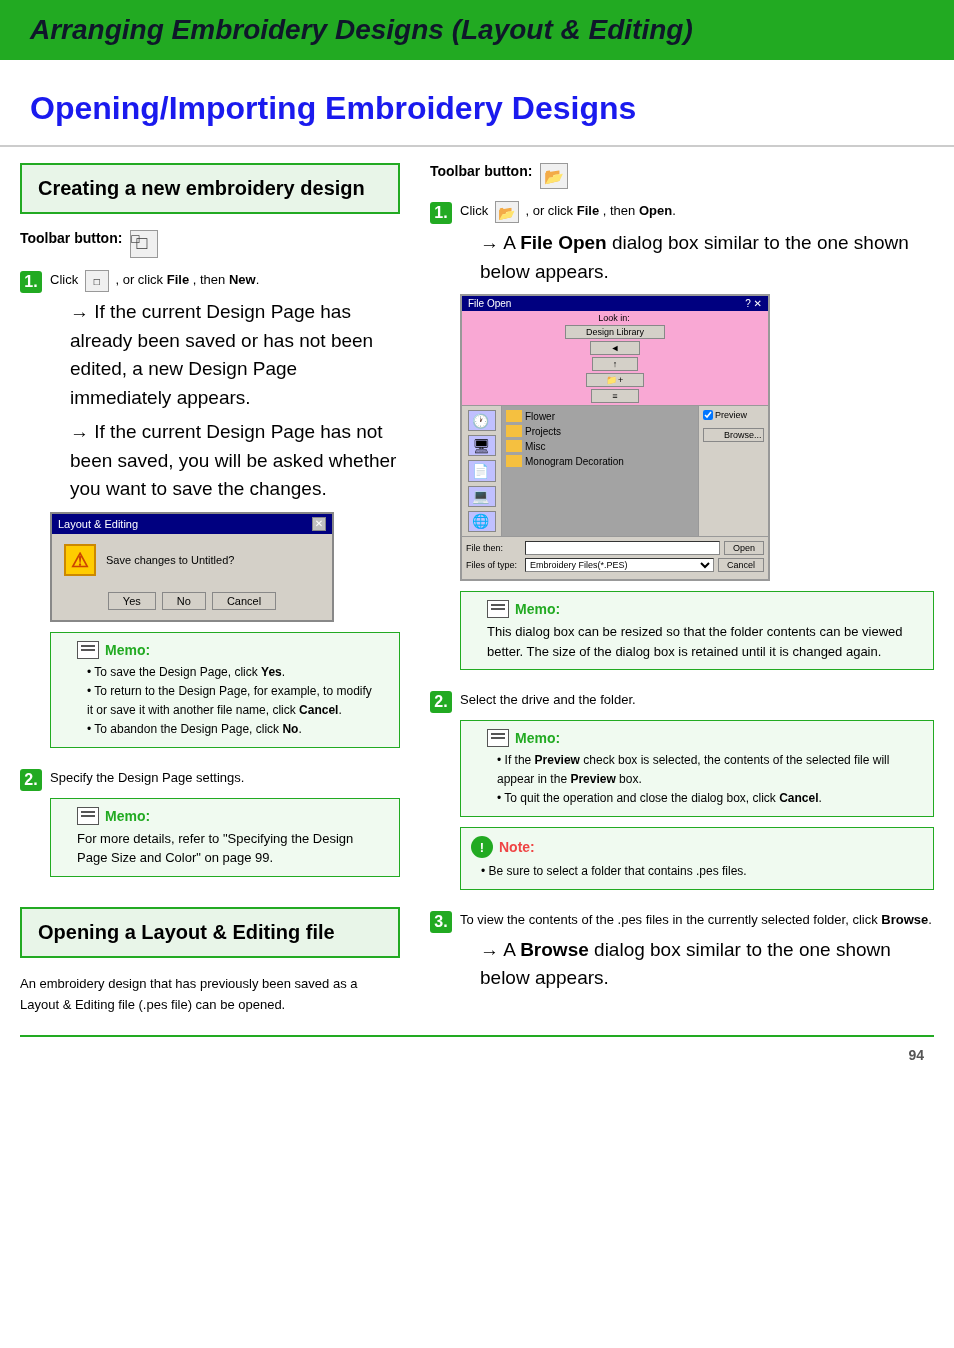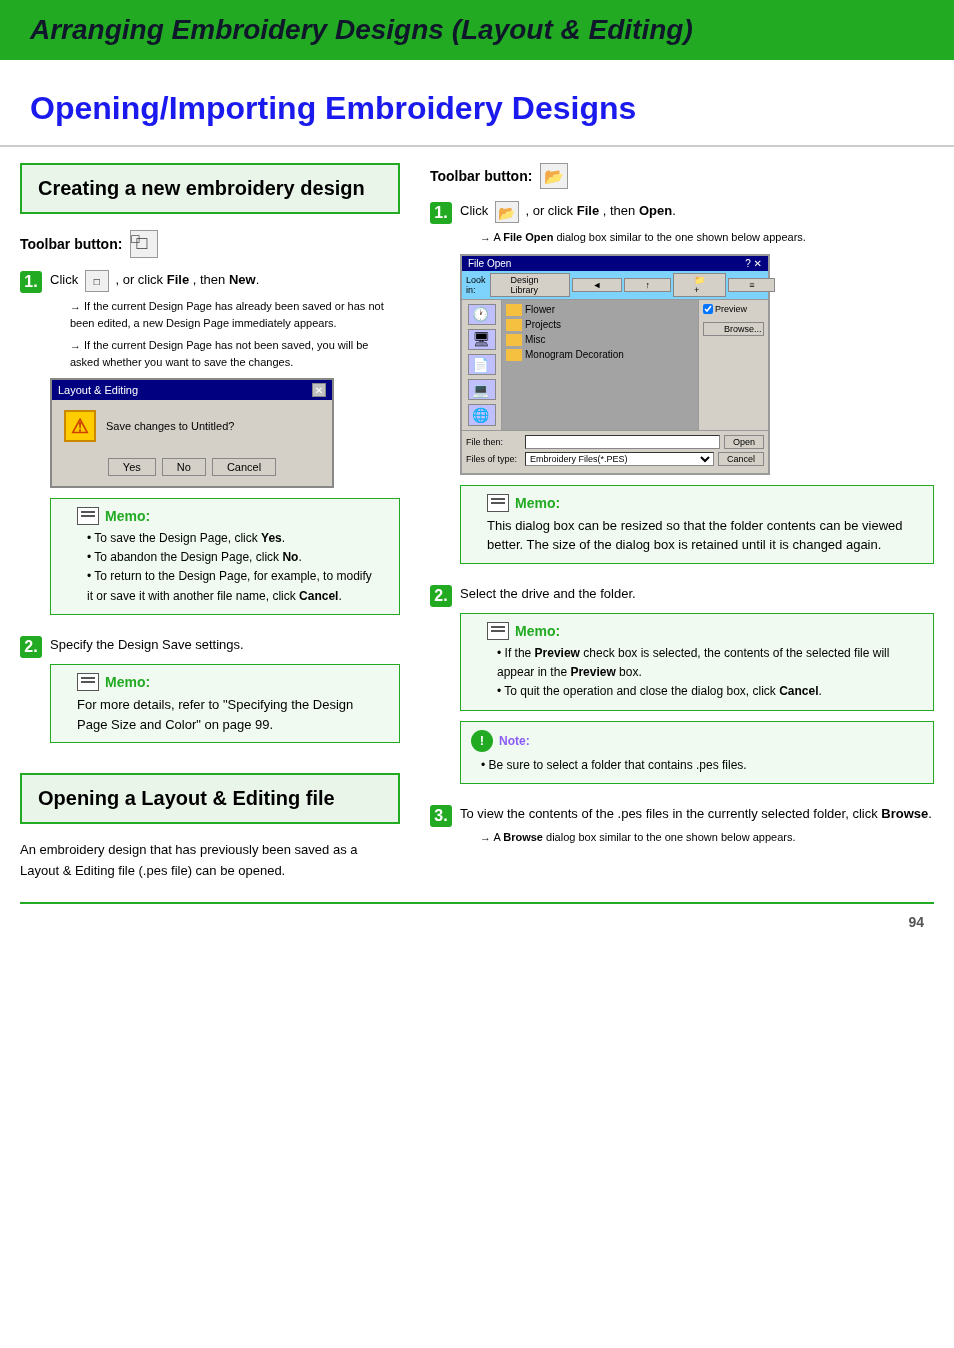--- a/index.html
+++ b/index.html
@@ -60,21 +60,21 @@
     .section-box h2 {
       font-size: 20px;
       font-weight: bold;
       color: #000;
     }
 
     
     .toolbar-area {
       margin-bottom: 12px;
       display: flex;
-      align-items: center;
+      align-items: flex-start;
       gap: 8px;
     }
     .toolbar-label {
       font-weight: bold;
       font-size: 14px;
     }
     .toolbar-icon {
       display: inline-block;
       width: 28px;
       height: 28px;
@@ -134,21 +134,21 @@
       margin: 0 3px;
       font-size: 10px;
       text-align: center;
       line-height: 22px;
     }
 
     
     .arrow-item {
       margin: 6px 0 6px 14px;
       padding-left: 6px;
-      font-size: 11px;
+      font-size: 19px;
       line-height: 1.5;
     }
     .arrow-item::before {
       content: '→ ';
       font-weight: normal;
     }
 
     
     .save-dialog {
       border: 2px solid #888;
@@ -291,23 +291,23 @@
       background: #22aa22;
       color: #fff;
       display: flex;
       align-items: center;
       justify-content: center;
       font-size: 13px;
       font-weight: bold;
       flex-shrink: 0;
     }
     .note-title {
-      color: #8b5cf6;
-      font-weight: bold;
-      font-size: 12px;
+      color: #ef4444;
+      font-weight: bold;
+      font-size: 14px;
     }
     .note-list {
       list-style: none;
       padding: 0;
       margin: 0;
     }
     .note-list li {
       font-size: 12px;
       line-height: 1.6;
       padding-left: 10px;
@@ -326,26 +326,27 @@
     }
     .fod-title {
       background: #000080;
       color: #fff;
       padding: 2px 6px;
       font-size: 10px;
       display: flex;
       justify-content: space-between;
     }
     .fod-toolbar {
-      background: #7dd3fc;
+      background: #f9a8d4;
       padding: 2px 4px;
       display: flex;
       align-items: center;
       gap: 2px;
       border-bottom: 1px solid #999;
+      flex-direction: column;
     }
     .fod-toolbar-btn {
       background: #d4d0c8;
       border: 1px solid #888;
       padding: 1px 20px;
       font-size: 9px;
     }
     .fod-body {
       display: flex;
       height: 130px;
@@ -508,31 +509,31 @@
           </div>
         </div>
 
         <div class="memo-box">
           <div class="memo-header">
             <span class="memo-icon"></span>
             <span class="memo-title">Memo:</span>
           </div>
           <ul class="memo-list">
             <li>To save the Design Page, click <strong>Yes</strong>.</li>
+            <li>To return to the Design Page, for example, to modify it or save it with another file name, click <strong>Cancel</strong>.</li>
             <li>To abandon the Design Page, click <strong>No</strong>.</li>
-            <li>To return to the Design Page, for example, to modify it or save it with another file name, click <strong>Cancel</strong>.</li>
           </ul>
         </div>
       </div>
     </div>
 
     <div class="step">
       <div class="step-num">2.</div>
       <div class="step-content">
-        <p>Specify the Design Save settings.</p>
+        <p>Specify the Design Page settings.</p>
 
         <div class="memo-box">
           <div class="memo-header">
             <span class="memo-icon"></span>
             <span class="memo-title">Memo:</span>
           </div>
           <p class="memo-text">For more details, refer to "Specifying the Design Page Size and Color" on page 99.</p>
         </div>
       </div>
     </div>

